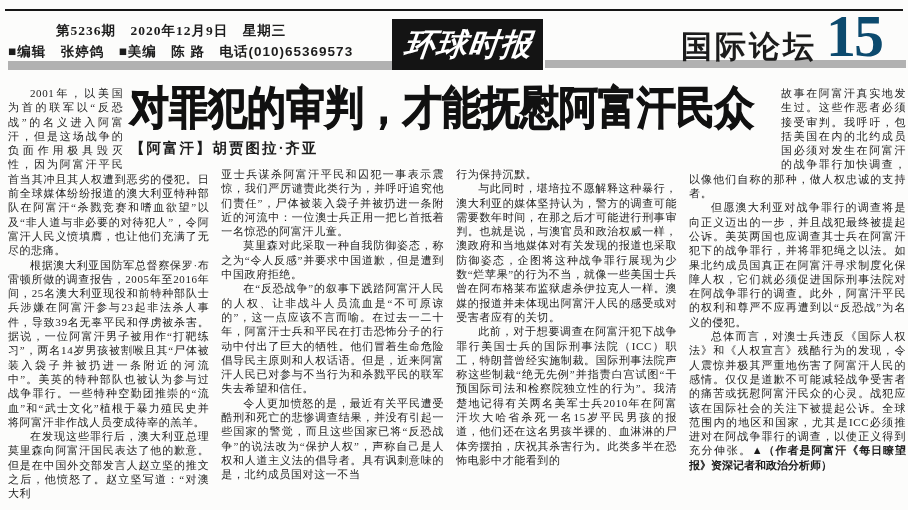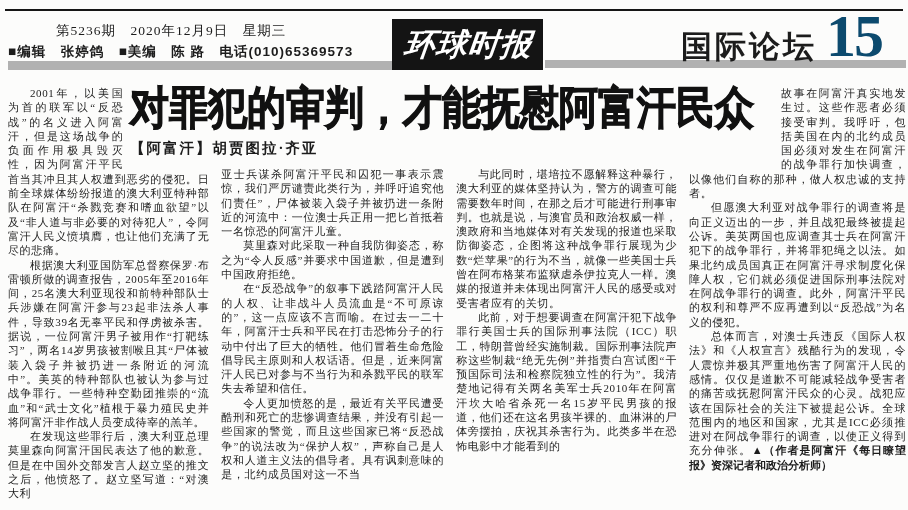--- a/index.html
+++ b/index.html
@@ -11,21 +11,21 @@
     font-family: "Liberation Serif", "DejaVu Serif", serif;
     color: #1c1c1c;
   }
   .top-rule {
     position: absolute; left: 5px; top: 9px;
     width: 898px; height: 2px; background: #161616;
   }
   
   .issue-info {
     position: absolute; left: 56px; top: 22px;
-    font-size: 13.5px; font-weight: normal; letter-spacing: 1px;
+    font-size: 13.5px; font-weight: bold; letter-spacing: 1px;
     white-space: nowrap;
   }
   .editor-line {
     position: absolute; left: 8px; top: 43px;
     font-size: 13.5px; font-weight: bold; letter-spacing: 1px;
     font-family: "Liberation Sans", "DejaVu Sans", sans-serif;
     white-space: nowrap;
   }
   .gray-bar-left {
     position: absolute; left: 8px; top: 61px;
@@ -120,20 +120,21 @@
     <p>根据澳大利亚国防军总督察保罗·布雷顿所做的调查报告，2005年至2016年间，25名澳大利亚现役和前特种部队士兵涉嫌在阿富汗参与23起非法杀人事件，导致39名无辜平民和俘虏被杀害。据说，一位阿富汗男子被用作“打靶练习”，两名14岁男孩被割喉且其“尸体被装入袋子并被扔进一条附近的河流中”。美英的特种部队也被认为参与过战争罪行。一些特种空勤团推崇的“流血”和“武士文化”植根于暴力殖民史并将阿富汗非作战人员变成待宰的羔羊。</p>
     <p>在发现这些罪行后，澳大利亚总理莫里森向阿富汗国民表达了他的歉意。但是在中国外交部发言人赵立坚的推文之后，他愤怒了。赵立坚写道：“对澳大利</p>
   </div>
   <div class="col col-2">
     <p class="cont">亚士兵谋杀阿富汗平民和囚犯一事表示震惊，我们严厉谴责此类行为，并呼吁追究他们责任”，尸体被装入袋子并被扔进一条附近的河流中：一位澳士兵正用一把匕首抵着一名惊恐的阿富汗儿童。</p>
     <p>莫里森对此采取一种自我防御姿态，称之为“令人反感”并要求中国道歉，但是遭到中国政府拒绝。</p>
     <p>在“反恐战争”的叙事下践踏阿富汗人民的人权、让非战斗人员流血是“不可原谅的”，这一点应该不言而喻。在过去一二十年，阿富汗士兵和平民在打击恐怖分子的行动中付出了巨大的牺牲。他们冒着生命危险倡导民主原则和人权话语。但是，近来阿富汗人民已对参与不当行为和杀戮平民的联军失去希望和信任。</p>
     <p>令人更加愤怒的是，最近有关平民遭受酷刑和死亡的悲惨调查结果，并没有引起一些国家的警觉，而且这些国家已将“反恐战争”的说法改为“保护人权”，声称自己是人权和人道主义法的倡导者。具有讽刺意味的是，北约成员国对这一不当</p>
   </div>
   <div class="col col-3">
+    <p class="cont">行为保持沉默。</p>
     <p>与此同时，堪培拉不愿解释这种暴行，澳大利亚的媒体坚持认为，警方的调查可能需要数年时间，在那之后才可能进行刑事审判。也就是说，与澳官员和政治权威一样，澳政府和当地媒体对有关发现的报道也采取防御姿态，企图将这种战争罪行展现为少数“烂苹果”的行为不当，就像一些美国士兵曾在阿布格莱布监狱虐杀伊拉克人一样。澳媒的报道并未体现出阿富汗人民的感受或对受害者应有的关切。</p>
     <p>此前，对于想要调查在阿富汗犯下战争罪行美国士兵的国际刑事法院（ICC）职工，特朗普曾经实施制裁。国际刑事法院声称这些制裁“绝无先例”并指责白宫试图“干预国际司法和检察院独立性的行为”。我清楚地记得有关两名美军士兵2010年在阿富汗坎大哈省杀死一名15岁平民男孩的报道，他们还在这名男孩半裸的、血淋淋的尸体旁摆拍，庆祝其杀害行为。此类多半在恐怖电影中才能看到的</p>
   </div>
   <div class="col col-4">
     <div class="headline-spacer-left"></div>
     <p class="cont">故事在阿富汗真实地发生过。这些作恶者必须接受审判。我呼吁，包括美国在内的北约成员国必须对发生在阿富汗的战争罪行加快调查，以像他们自称的那种，做人权忠诚的支持者。</p>
     <p>但愿澳大利亚对战争罪行的调查将是向正义迈出的一步，并且战犯最终被提起公诉。美英两国也应调查其士兵在阿富汗犯下的战争罪行，并将罪犯绳之以法。如果北约成员国真正在阿富汗寻求制度化保障人权，它们就必须促进国际刑事法院对在阿战争罪行的调查。此外，阿富汗平民的权利和尊严不应再遭到以“反恐战”为名义的侵犯。</p>
     <p><span>总体而言，对澳士兵违反《国际人权法》和《人权宣言》残酷行为的发现，令人震惊并极其严重地伤害了阿富汗人民的感情。仅仅是道歉不可能减轻战争受害者的痛苦或抚慰阿富汗民众的心灵。战犯应该在国际社会的关注下被提起公诉。全球范围内的地区和国家，尤其是ICC必须推进对在阿战争罪行的调查，以使正义得到充分伸张。</span><b class="author-note">▲（作者是阿富汗《每日瞭望报》资深记者和政治分析师）</b></p>
   </div>
 </div>

